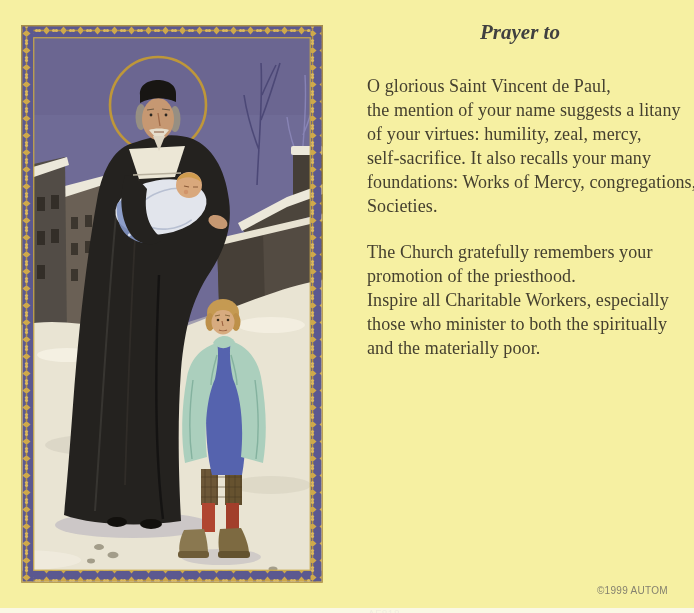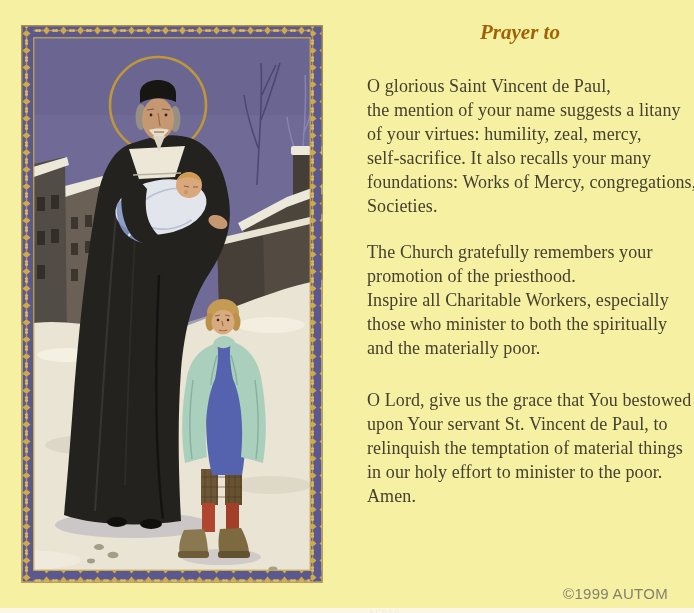--- a/index.html
+++ b/index.html
@@ -17,40 +17,40 @@
   }
   .picture svg{display:block;width:302px;height:558px;}
   .panel{
     position:absolute;left:367px;top:20px;width:306px;
     color:#45402f;
   }
   .title{
     text-align:center;
     font-weight:bold;font-style:italic;
     font-size:21px;line-height:25px;
-    color:#a16207;
+    color:#404040;
     margin:0 0 29px 0;
   }
   .prayer{
     font-size:18px;line-height:24px;
     white-space:pre;
     letter-spacing:0.1px;
     margin:0 0 22px 0;
   }
   .prayer.last-gap{margin-bottom:28px;}
   .prayer:last-child{margin-bottom:0;}
   .footer-code{
     position:absolute;left:368px;top:585px;
     font-family:"Liberation Sans", sans-serif;
     font-size:10px;color:#84816f;letter-spacing:0.5px;margin-top:24px;
   }
   .footer-copy{
     position:absolute;right:26px;top:585px;
     font-family:"Liberation Sans", sans-serif;
-    font-size:15px;color:#84816f;letter-spacing:0.3px;
+    font-size:10px;color:#84816f;letter-spacing:0.3px;
   }
   .scan-edge{
     position:absolute;left:0;bottom:0;width:100%;height:5px;
     background:#fbf8ec;opacity:.9;
   }
 </style>
 </head>
 <body>
 
 <div class="card">
@@ -236,24 +236,19 @@
 the mention of your name suggests a litany
 of your virtues: humility, zeal, mercy,
 self-sacrifice. It also recalls your many
 foundations: Works of Mercy, congregations,
 Societies.</p>
     <p class="prayer last-gap">The Church gratefully remembers your
 promotion of the priesthood.
 Inspire all Charitable Workers, especially
 those who minister to both the spiritually
 and the materially poor.</p>
-    <p class="prayer">O Lord, give us the grace that You bestowed
-upon Your servant St. Vincent de Paul, to
-relinquish the temptation of material things
-in our holy effort to minister to the poor.
-Amen.</p>
   </div>
 
   <span class="footer-code">AF818</span>
   <span class="footer-copy">©1999 AUTOM</span>
 
   <div class="scan-edge"></div>
 </div>
 
 </body></html>

